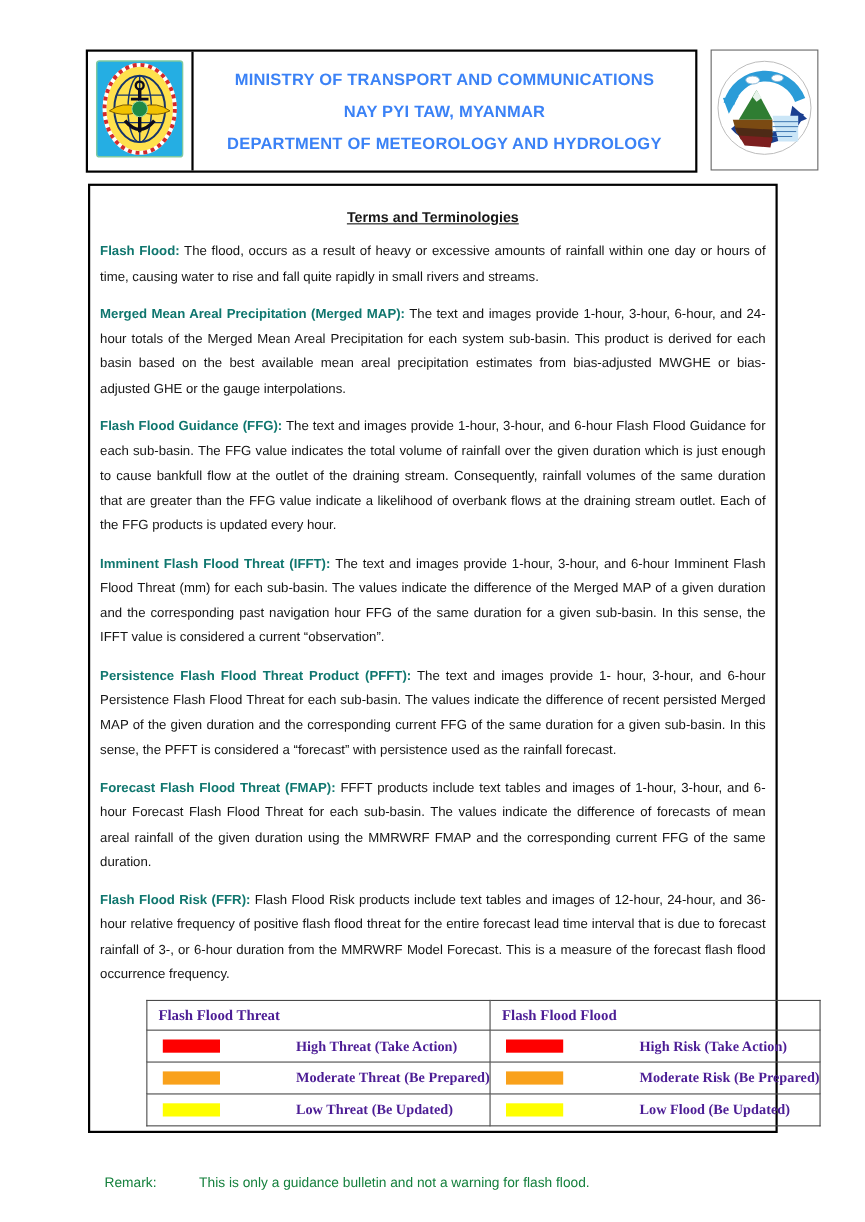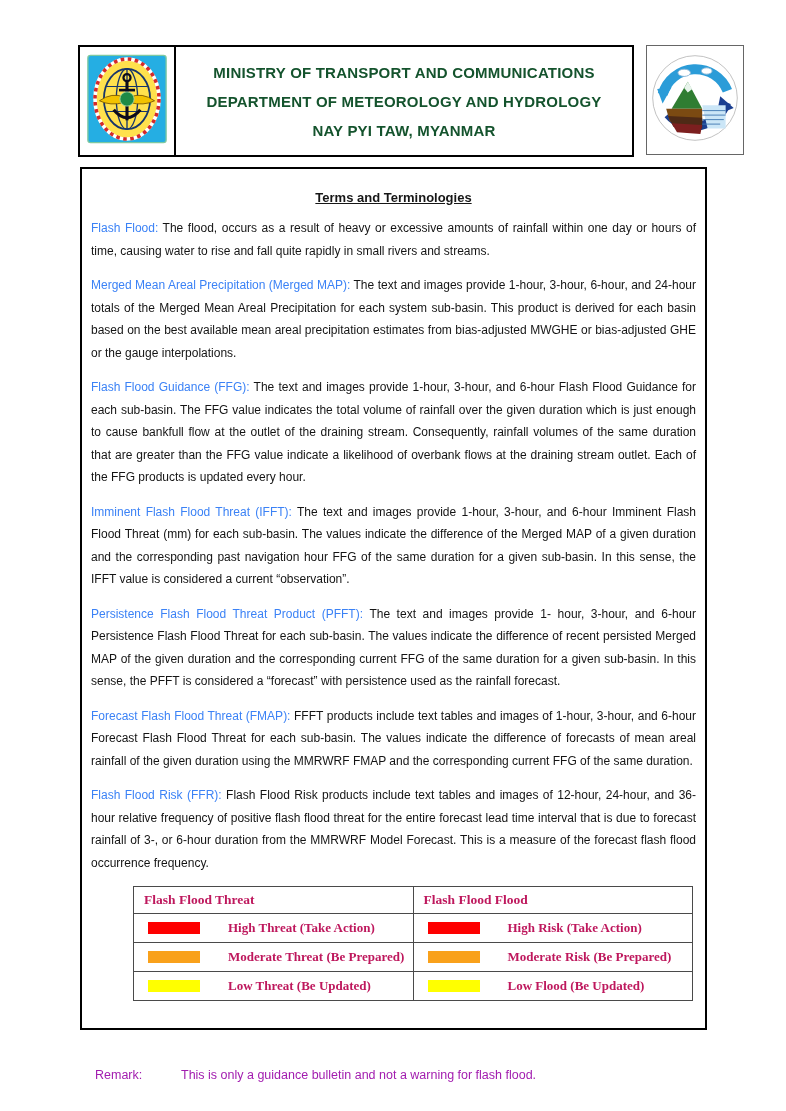--- a/index.html
+++ b/index.html
@@ -13,57 +13,57 @@
     position:absolute; left:78px; top:45px; width:552px; height:108px;
     border:2px solid #000; display:flex; background:#fff;
   }
   .logo-cell {
     width:94px; border-right:2px solid #000;
     display:flex; align-items:center; justify-content:center;
   }
   .header-text {
     flex:1; display:flex; flex-direction:column; justify-content:center;
     text-align:center; font-weight:bold; font-size:15px; line-height:29px;
-    letter-spacing:.2px; color:#14532d;
+    letter-spacing:.2px; color:#3b82f6;
   }
   .right-logo-box {
     position:absolute; left:646px; top:45px; width:96px; height:108px;
     border:1px solid #666; display:flex; align-items:center; justify-content:center;
     background:#fff;
   }
 
   
   .content-box {
     position:absolute; left:80px; top:167px; width:627px; height:863px;
     border:2px solid #000; padding:18px 9px; box-sizing:border-box; background:#fff;
   }
   .doc-title { text-align:center; font-size:13px; font-weight:bold; margin:3px 0 0 0; }
   .doc-title span { text-decoration:underline; }
   p.para {
     margin:12px 0 0 0; font-size:12px; line-height:22.5px;
     text-align:justify; color:#141414;
   }
-  p.para .term { font-weight:normal; color:#3b82f6; }
+  p.para .term { font-weight:bold; color:#0f766e; }
 
   
   table.legend-table {
     border-collapse:collapse; margin:12px 0 0 42px; width:560px;
-    font-family:"Liberation Serif", serif; color:#be185d;
+    font-family:"Liberation Serif", serif; color:#4c1d95;
   }
   table.legend-table th, table.legend-table td { border:1px solid #4a4a4a; }
   table.legend-table th {
     text-align:left; font-size:13.5px; font-weight:bold; padding:5px 10px; width:50%;
   }
   table.legend-table td { padding:6px 0; }
-  .legend-cell { display:flex; align-items:center; }
+  .legend-cell { display:flex; align-items:center;gap:41px; }
   .swatch { width:52px; height:12px; margin-left:14px; flex:0 0 auto; }
   .legend-label { font-weight:bold; font-size:13px; margin-left:28px; white-space:nowrap; }
 
   
-  .remark { position:absolute; left:95px; top:1068px; font-size:12.5px; color:#a21caf; }
+  .remark { position:absolute; left:95px; top:1068px; font-size:12.5px; color:#15803d; }
   .remark-label { display:inline-block; width:86px; }
 </style>
 </head>
 <body>
 
 <div class="page">
 
   <div class="header-box">
     <div class="logo-cell">
       <span>
@@ -82,22 +82,22 @@
           <path d="M30 62 Q45 80 60 62" fill="none" stroke="#0c0c1c" stroke-width="3.5"></path>
           <line x1="36" y1="40" x2="54" y2="40" stroke="#0c0c1c" stroke-width="3"></line>
           <path d="M14 52 Q28 42 42 48 L42 54 Q26 58 14 52 Z" fill="#F2C200" stroke="#7a5800" stroke-width="1"></path>
           <path d="M76 52 Q62 42 48 48 L48 54 Q64 58 76 52 Z" fill="#F2C200" stroke="#7a5800" stroke-width="1"></path>
           <circle cx="45" cy="50" r="8" fill="#1E8A46" stroke="#9fd8a8" stroke-width="1"></circle>
         </svg>
       </span>
     </div>
     <div class="header-text">
       <div>MINISTRY OF TRANSPORT AND COMMUNICATIONS</div>
+      <div>NAY PYI TAW, MYANMAR</div>
       <div>DEPARTMENT OF METEOROLOGY AND HYDROLOGY</div>
-      <div>NAY PYI TAW, MYANMAR</div>
     </div>
   </div>
 
   <div class="right-logo-box">
     <span>
       <svg viewBox="0 0 100 100" width="90" height="90" aria-hidden="true">
         <circle cx="50" cy="50" r="47" fill="#ffffff" stroke="#bbbbbb"></circle>
         <path d="M14 46 A 38 38 0 0 1 86 42" fill="none" stroke="#2B9CD8" stroke-width="11"></path>
         <polygon points="8,40 24,38 14,56" fill="#2B9CD8"></polygon>
         <path d="M20 68 A 38 38 0 0 0 85 55" fill="none" stroke="#1B3F90" stroke-width="10"></path>

